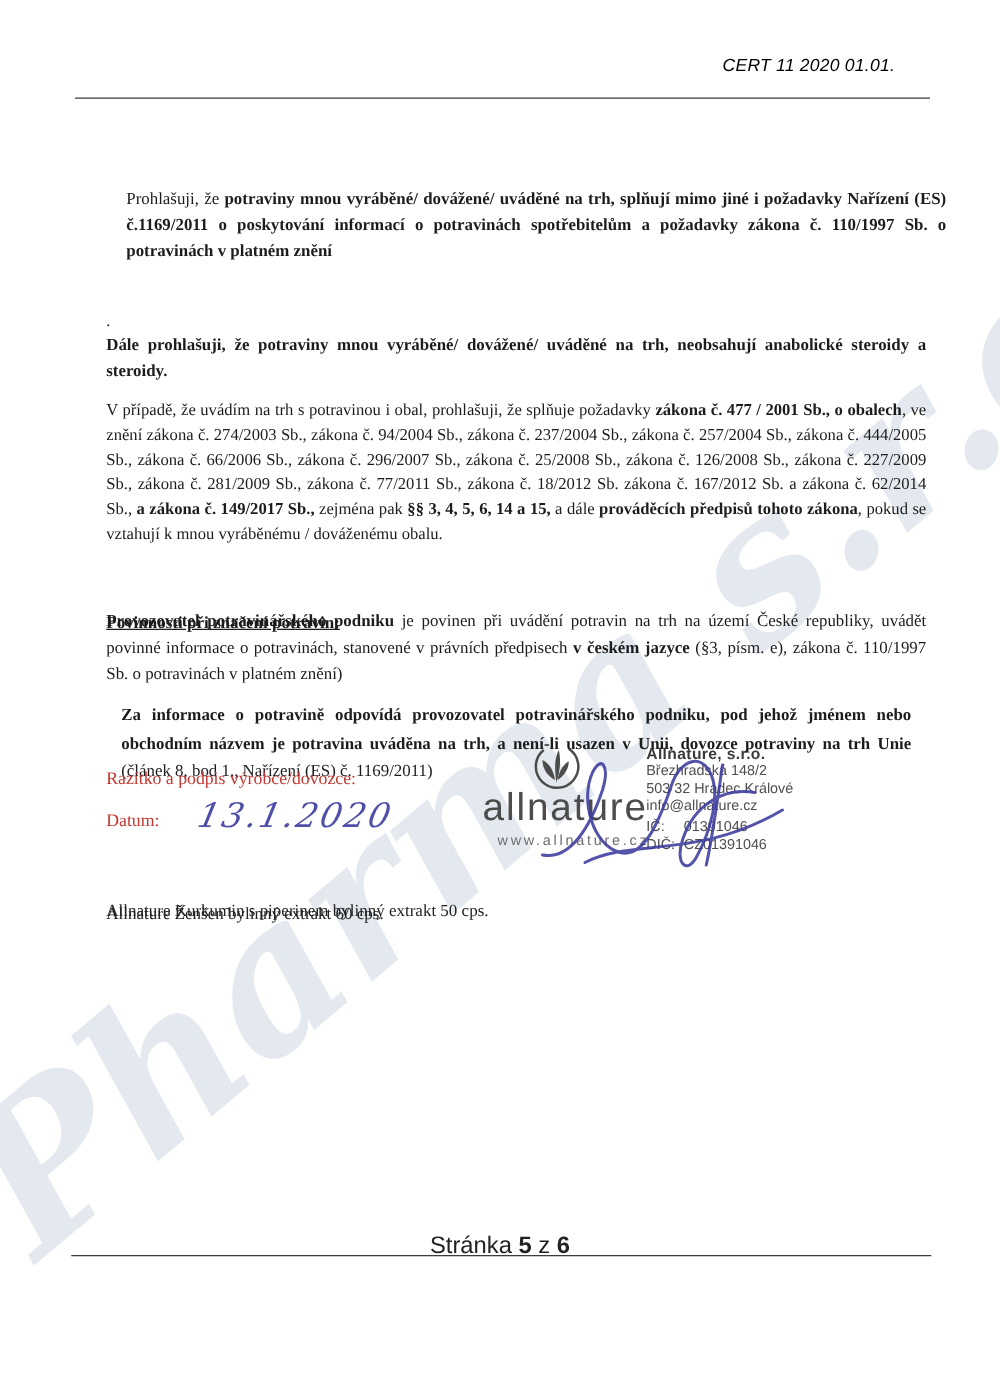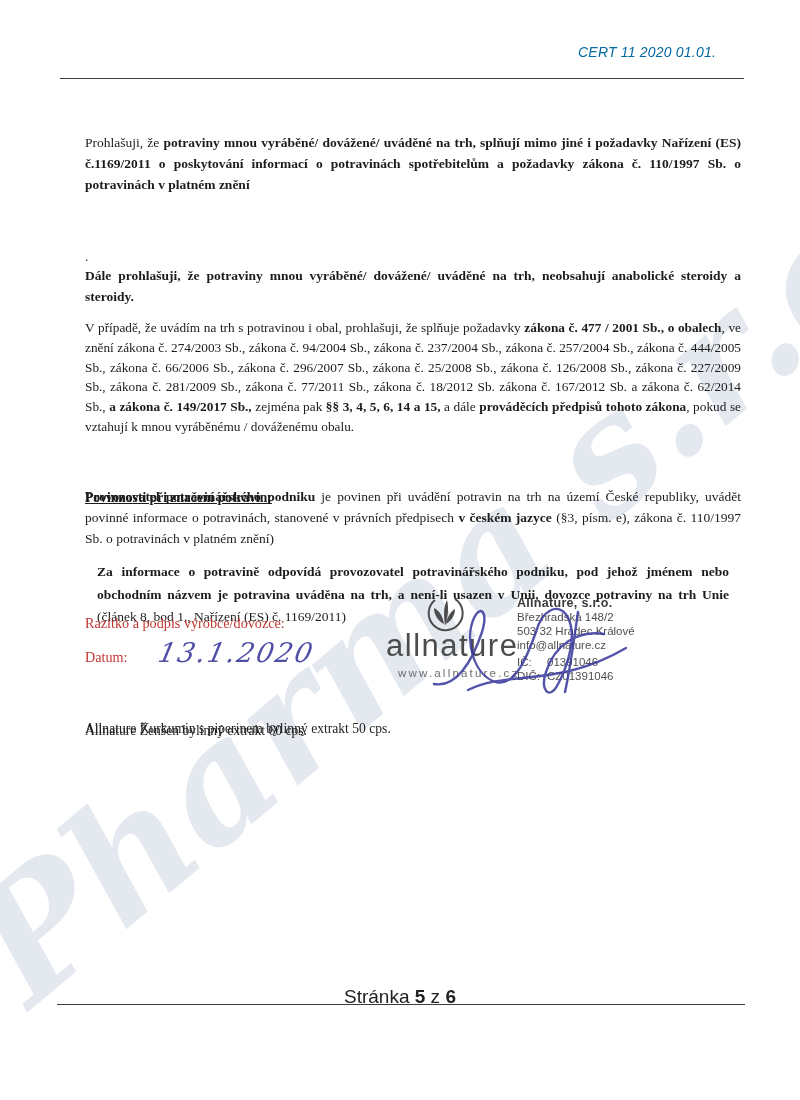--- a/index.html
+++ b/index.html
@@ -2,21 +2,21 @@
 <html><head>
 <meta charset="utf-8">
 <style>
   html,body{margin:0;padding:0;background:#888;}
   .page{
     position:relative;width:800px;height:1100px;margin:0 auto;background:#ffffff;
     font-family:"Liberation Serif","DejaVu Serif",serif;color:#1c1c1c;overflow:hidden;
   }
   .abs{position:absolute;}
   .doc-ref{top:44px;right:84px;font-family:"Liberation Sans","DejaVu Sans",sans-serif;
-    font-style:italic;font-size:14px;color:#0369a1;letter-spacing:.2px;}
+    font-style:italic;font-size:14px;color:#000000;letter-spacing:.2px;}
   .hrule{left:60px;top:78px;width:684px;height:0;border-top:1.4px solid #3c3c3c;}
   .frule{left:57px;top:1004px;width:688px;height:0;border-top:1.3px solid #3c3c3c;}
   .body-par{left:85px;width:656px;font-size:13.5px;line-height:21px;text-align:justify;}
   .b{font-weight:bold;}
   .tight{line-height:19.8px;font-size:13.3px;}
   .dotline{left:85px;top:250px;font-size:13px;line-height:13px;}
   .sec-head{left:85px;top:456px;font-size:13.6px;font-weight:bold;text-decoration:underline;margin-top:34px;}
   .red{color:#c13832;font-weight:normal;font-size:14.2px;}
   .product{left:85px;font-size:13.6px;color:#222;}
   .footer-text{left:0;top:986px;width:800px;text-align:center;
@@ -40,21 +40,21 @@
 
 <div class="page">
 
   <svg class="abs wm" width="800" height="1100" viewBox="0 0 800 1100">
     <text x="0" y="0" transform="translate(30 1010) rotate(-40)" font-family="'DejaVu Serif',serif" font-style="italic" font-weight="bold" font-size="160" fill="#e3e7ef" opacity="0.95">Pharma s.r.o.</text>
   </svg>
 
   <div class="abs doc-ref layer">CERT 11 2020 01.01.</div>
   <div class="abs hrule layer"></div>
 
-  <p class="abs body-par layer" style="top:132px;margin:0"><span>Prohlašuji, že </span><span class="b">potraviny mnou vyráběné/ dovážené/ uváděné na trh, splňují mimo jiné i požadavky Nařízení (ES) č.1169/2011 o poskytování informací o potravinách spotřebitelům a požadavky zákona č. 110/1997 Sb. o potravinách v platném znění</span></p>
+  <p class="abs body-par layer" style="top:132px;margin:16px"><span>Prohlašuji, že </span><span class="b">potraviny mnou vyráběné/ dovážené/ uváděné na trh, splňují mimo jiné i požadavky Nařízení (ES) č.1169/2011 o poskytování informací o potravinách spotřebitelům a požadavky zákona č. 110/1997 Sb. o potravinách v platném znění</span></p>
 
 
   <div class="abs dotline layer">.</div>
 
   <p class="abs body-par b layer" style="top:265px;margin:0">Dále prohlašuji, že potraviny mnou vyráběné/ dovážené/ uváděné na trh, neobsahují anabolické steroidy a steroidy.</p>
 
   <p class="abs body-par tight layer" style="top:318px;margin:0"><span>V případě, že uvádím na trh s potravinou i obal, prohlašuji, že splňuje požadavky </span><span class="b">zákona č. 477 / 2001 Sb., o obalech</span><span>, ve znění zákona č. 274/2003 Sb., zákona č. 94/2004 Sb., zákona č. 237/2004 Sb., zákona č. 257/2004 Sb., zákona č. 444/2005 Sb., zákona č. 66/2006 Sb., zákona č. 296/2007 Sb., zákona č. 25/2008 Sb., zákona č. 126/2008 Sb., zákona č. 227/2009 Sb., zákona č. 281/2009 Sb., zákona č. 77/2011 Sb., zákona č. 18/2012 Sb. zákona č. 167/2012 Sb. a zákona č. 62/2014 Sb., </span><span class="b">a zákona č. 149/2017 Sb.,</span><span> zejména pak </span><span class="b">§§ 3, 4, 5, 6, 14 a 15,</span><span> a dále </span><span class="b">prováděcích předpisů tohoto zákona</span><span>, pokud se vztahují k mnou vyráběnému / dováženému obalu.</span></p>
 
   <div class="abs sec-head layer">Povinnosti při značení potravin:</div>
 

